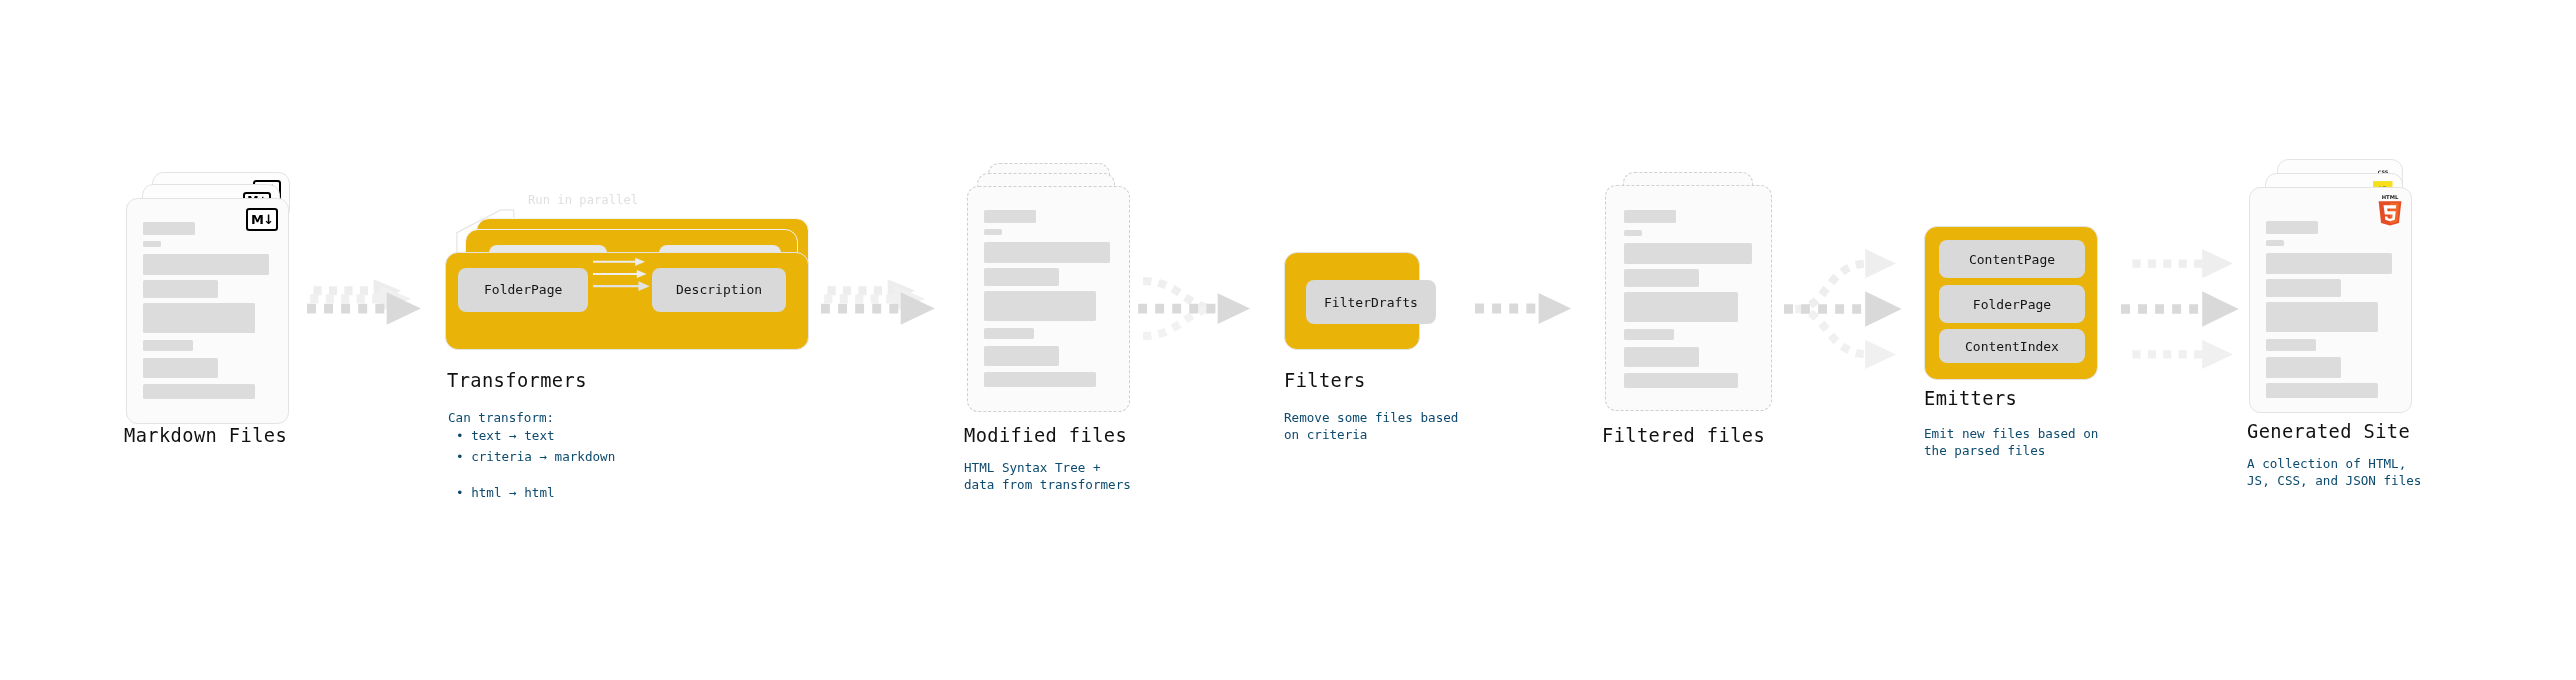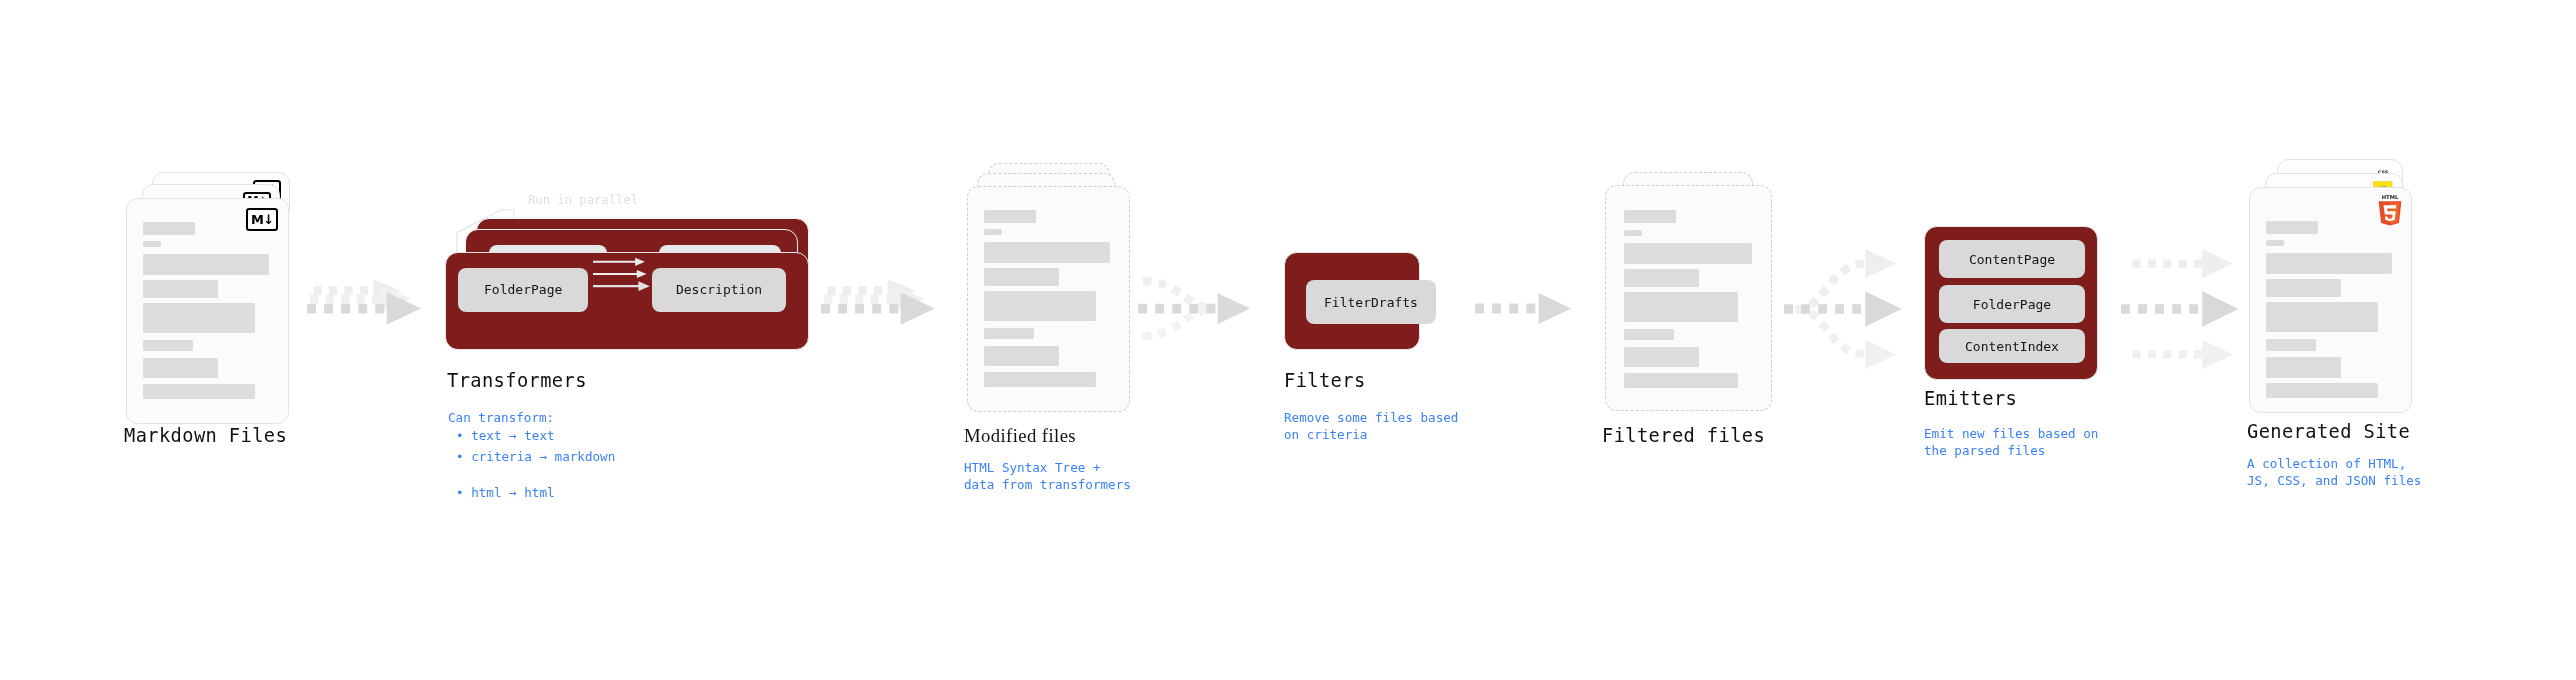--- a/index.html
+++ b/index.html
@@ -45,30 +45,30 @@
     position:absolute;
     font-size:18.7px;
     letter-spacing:0.4px;
     color:#111;
     white-space:nowrap;
   }
   .subtitle{
     position:absolute;
     font-size:12.6px;
     line-height:17px;
-    color:#3b82f6;
+    color:#0c4a6e;
     white-space:pre;
   }
 
   
   .pbox{
     position:absolute;
     border:1.3px solid #e4e4e4;
     border-radius:13px;
-    background:#7f1d1d;
+    background:#eab308;
     box-sizing:border-box;
   }
   .pbox.g1{border-color:#f1f1f1;}
   .pbox.g2{border-color:#f5f5f5;}
   .pill{
     position:absolute;
     background:#d9d9d9;
     border-radius:8.1px;
     display:flex;align-items:center;justify-content:center;
     font-size:13px;color:#151515;
@@ -215,21 +215,21 @@
       <div class="bar" style="left:16.3px;top:42px;width:18px;height:5.7px;"></div>
       <div class="bar" style="left:16.3px;top:55px;width:126px;height:21px;"></div>
       <div class="bar" style="left:16.3px;top:81px;width:75px;height:18px;"></div>
       <div class="bar" style="left:16.3px;top:104px;width:112px;height:30px;"></div>
       <div class="bar" style="left:16.3px;top:141px;width:50px;height:11.4px;"></div>
       <div class="bar" style="left:16.3px;top:159px;width:75px;height:20.3px;"></div>
       <div class="bar" style="left:16.3px;top:185px;width:112px;height:14.6px;"></div>
     </div>
   </div>
 
-  <div class="title" style="left:964px;top:425px;font-family:Liberation Serif, serif;">Modified files</div>
+  <div class="title" style="left:964px;top:425px;">Modified files</div>
   <div class="subtitle" style="left:964px;top:459px;">HTML Syntax Tree +
 data from transformers</div>
 </div>
 
 <div class="arrow" style="left:1138px;top:268px;">
   <svg width="122" height="73" viewBox="0 0 150 90">
     <g>
       <path d="M6 16 C52 16 58 50 96 50" fill="none" stroke="#efefef" stroke-width="10" stroke-dasharray="10 9"></path>
       <path d="M6 84 C52 84 58 50 96 50" fill="none" stroke="#f2f2f2" stroke-width="10" stroke-dasharray="10 9"></path>
     </g>

